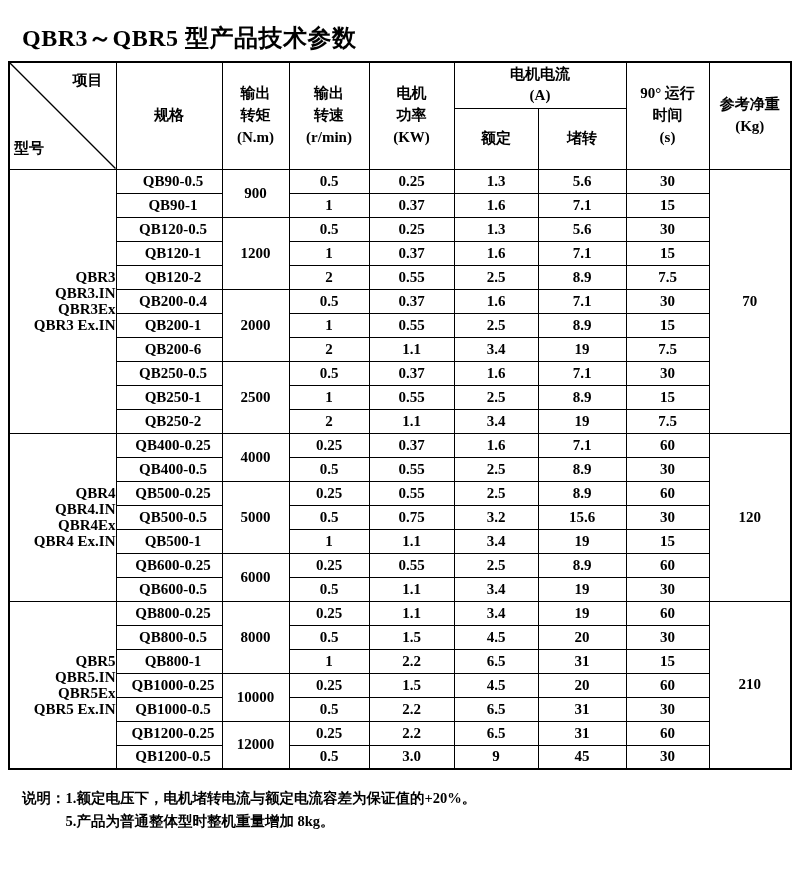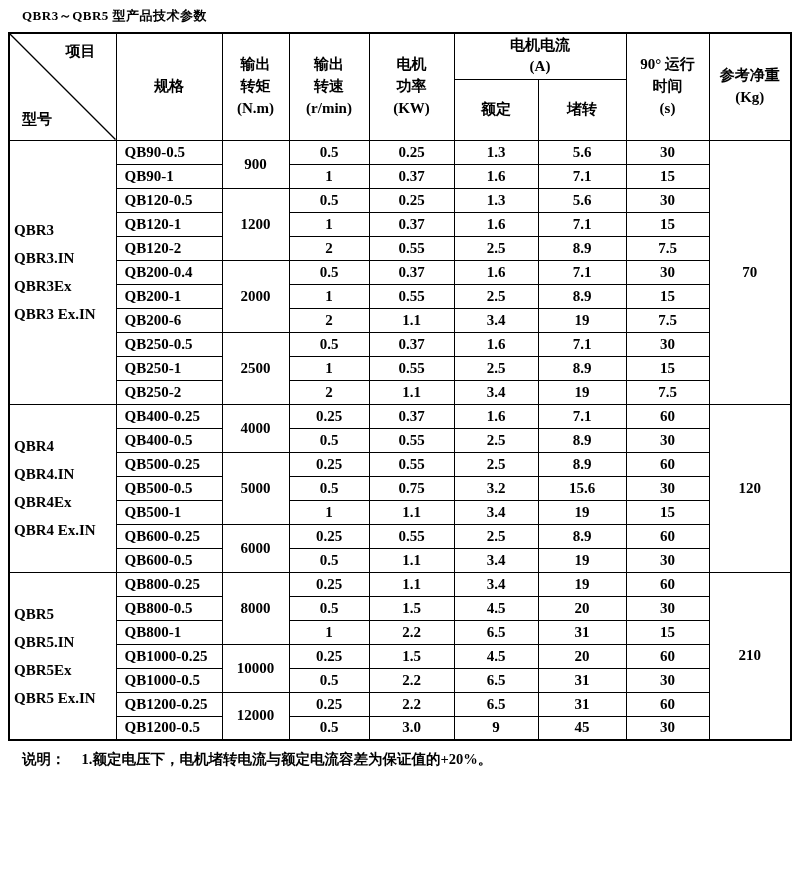--- a/index.html
+++ b/index.html
@@ -5,22 +5,22 @@
   * { box-sizing: border-box; }
   html, body { margin: 0; padding: 0; }
   body {
     width: 800px; height: 870px;
     background: #ffffff; color: #000;
     font-family: "Liberation Serif", "DejaVu Serif", serif;
     font-weight: bold;
     overflow: hidden;
   }
   .title {
-    font-size: 13px; font-weight: bold;
-    margin: 7px 0 7px 22px;
+    font-size: 24px; font-weight: bold;
+    margin: 22px 0 7px 22px;
     letter-spacing: 0.5px;
   }
   table.spec-table {
     border-collapse: collapse;
     table-layout: fixed;
     margin-left: 8px;
     width: 782px;
     border: 2px solid #000;
   }
   .spec-table th, .spec-table td {
@@ -29,34 +29,33 @@
     font-weight: bold;
     text-align: center;
     vertical-align: middle;
     overflow: hidden;
   }
   thead th { font-size: 15px; line-height: 1.45; }
   thead tr.h1 { height: 46px; }
   thead tr.h2 { height: 61px; }
   .pre { white-space: pre-line; }
   tbody td { height: 24px; font-size: 15px; }
-  td.spec-cell { text-align: left; padding-left: 8px; }
+  td.spec-cell { text-align: center; padding-left: 8px; }
   td.model-cell {
-    text-align: left; padding-left: 4px;
-    white-space: pre-line; line-height: 28px; font-size: 15px;
+    text-align: right; padding-left: 4px;
+    white-space: pre-line; line-height: 16px; font-size: 15px;
   }
   th.corner { position: relative; padding: 0; }
   th.corner svg.diag { position: absolute; inset: 0; width: 100%; height: 100%; }
-  th.corner .corner-top  { position: absolute; top: 7px; right: 20px; font-size: 15px; }
-  th.corner .corner-bottom { position: absolute; bottom: 9px; left: 12px; font-size: 15px; }
+  th.corner .corner-top  { position: absolute; top: 7px; right: 13px; font-size: 15px; }
+  th.corner .corner-bottom { position: absolute; bottom: 9px; left: 4px; font-size: 15px; }
   .notes {
     display: flex;
-    margin: 7px 0 0 22px;
+    margin: 17px 0 0 22px;
     font-size: 14.5px;
-    gap: 16px;
   }
   .notes-label { white-space: nowrap; line-height: 23px; }
   .notes-items div { line-height: 23px; }
 </style>
 </head>
 <body>
 
 <div class="page">
 
   <h1 class="title">QBR3～QBR5 型产品技术参数</h1>
@@ -331,16 +330,17 @@
           <td>45</td>
           <td>30</td>
         </tr>
       </tbody>
   </table>
 
   <div class="notes">
     <span class="notes-label">说明：</span>
     <div class="notes-items">
       <div>1.额定电压下，电机堵转电流与额定电流容差为保证值的+20%。</div>
+      <div>5.产品为普通整体型时整机重量增加 8kg。</div>
     </div>
   </div>
 
 </div>
 
 </body></html>

